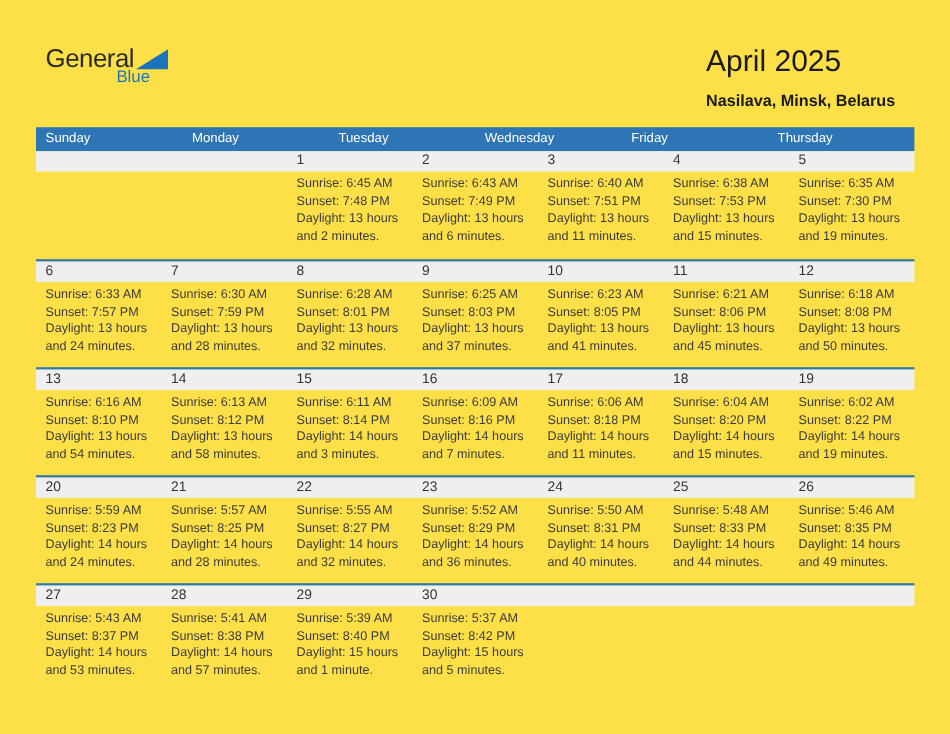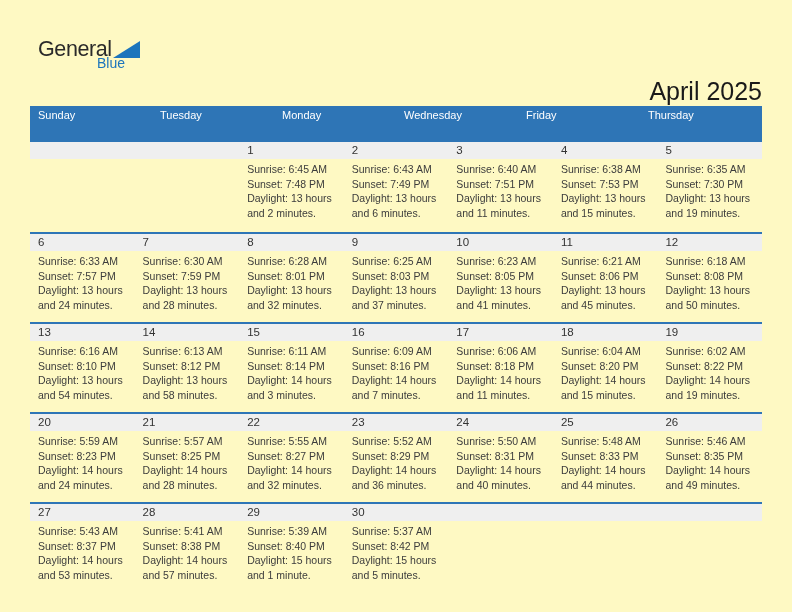--- a/index.html
+++ b/index.html
@@ -1,39 +1,39 @@
 <!DOCTYPE html>
 <html style="--header-blue: #2E75B6; --band-gray: #EFEFEF; --logo-blue: #1C75BC;"><head>
 <meta charset="utf-8">
 <style>
   html, body { margin: 0; padding: 0; background: #ffffff; }
   .page {
     position: relative;
     width: 792px;
     height: 612px;
-    background: #fef9c3;
+    background: #fde047;
     font-family: "Liberation Sans", sans-serif;
     overflow: hidden;
   }
 
   
   .logo { position: absolute; left: 38px; top: 37px; }
   .logo-top { display: flex; align-items: flex-end; height: 23px; }
   .logo-general { font-size: 21.5px; color: #2a2a2a; letter-spacing: -0.4px; line-height: 1; }
   .logo-tri { margin-left: 1px; margin-bottom: 2px; display: block; }
   .logo-blue { font-size: 14px; color: var(--logo-blue, #1C75BC); margin-left: 59px; margin-top: -4px; line-height: 1; }
 
   
-  .title-block { position: absolute; top: 38px; right: 30px; text-align: right; color: #1a1a1a; margin-top: 40px; }
+  .title-block { position: absolute; top: 38px; right: 46px; text-align: left; color: #1a1a1a; }
   .page-title { font-size: 25px; line-height: 1.1; font-weight: 400; }
   .page-subtitle { font-size: 13.5px; font-weight: 700; margin-top: 10px; }
 
   
   .calendar { position: absolute; left: 30px; top: 106px; width: 732px; }
-  .weekday-row { display: flex; background: var(--header-blue, #2E75B6); height: 36px; }
+  .weekday-row { display: flex; background: var(--header-blue, #2E75B6); height: 20px; }
   .weekday-cell {
     flex: 1 1 0; color: #ffffff; font-size: 11px; line-height: 19px;
     padding-left: 8px; box-sizing: border-box; overflow: hidden; white-space: nowrap;
   }
   .week-row { height: 90px; box-sizing: border-box; border-top: 2px solid var(--header-blue, #2E75B6); }
   .week-row.first { border-top: none; }
   .day-band { display: flex; background: var(--band-gray, #EFEFEF); height: 17px; }
   .day-num {
     flex: 1 1 0; font-size: 11.5px; color: #333333; padding: 2px 0 0 8px;
     box-sizing: border-box; line-height: 1.2;
@@ -58,22 +58,22 @@
   </div>
 
   <div class="title-block">
     <div class="page-title">April 2025</div>
     <div class="page-subtitle">Nasilava, Minsk, Belarus</div>
   </div>
 
   <div class="calendar">
     <div class="weekday-row">
         <div class="weekday-cell">Sunday</div>
+        <div class="weekday-cell">Monday</div>
         <div class="weekday-cell">Tuesday</div>
-        <div class="weekday-cell">Monday</div>
         <div class="weekday-cell">Wednesday</div>
         <div class="weekday-cell">Friday</div>
         <div class="weekday-cell">Thursday</div>
       </div>
     <div class="weeks">
         <div class="week-row first">
           <div class="day-band">
             <div class="day-num"></div>
             <div class="day-num"></div>
             <div class="day-num">1</div>

